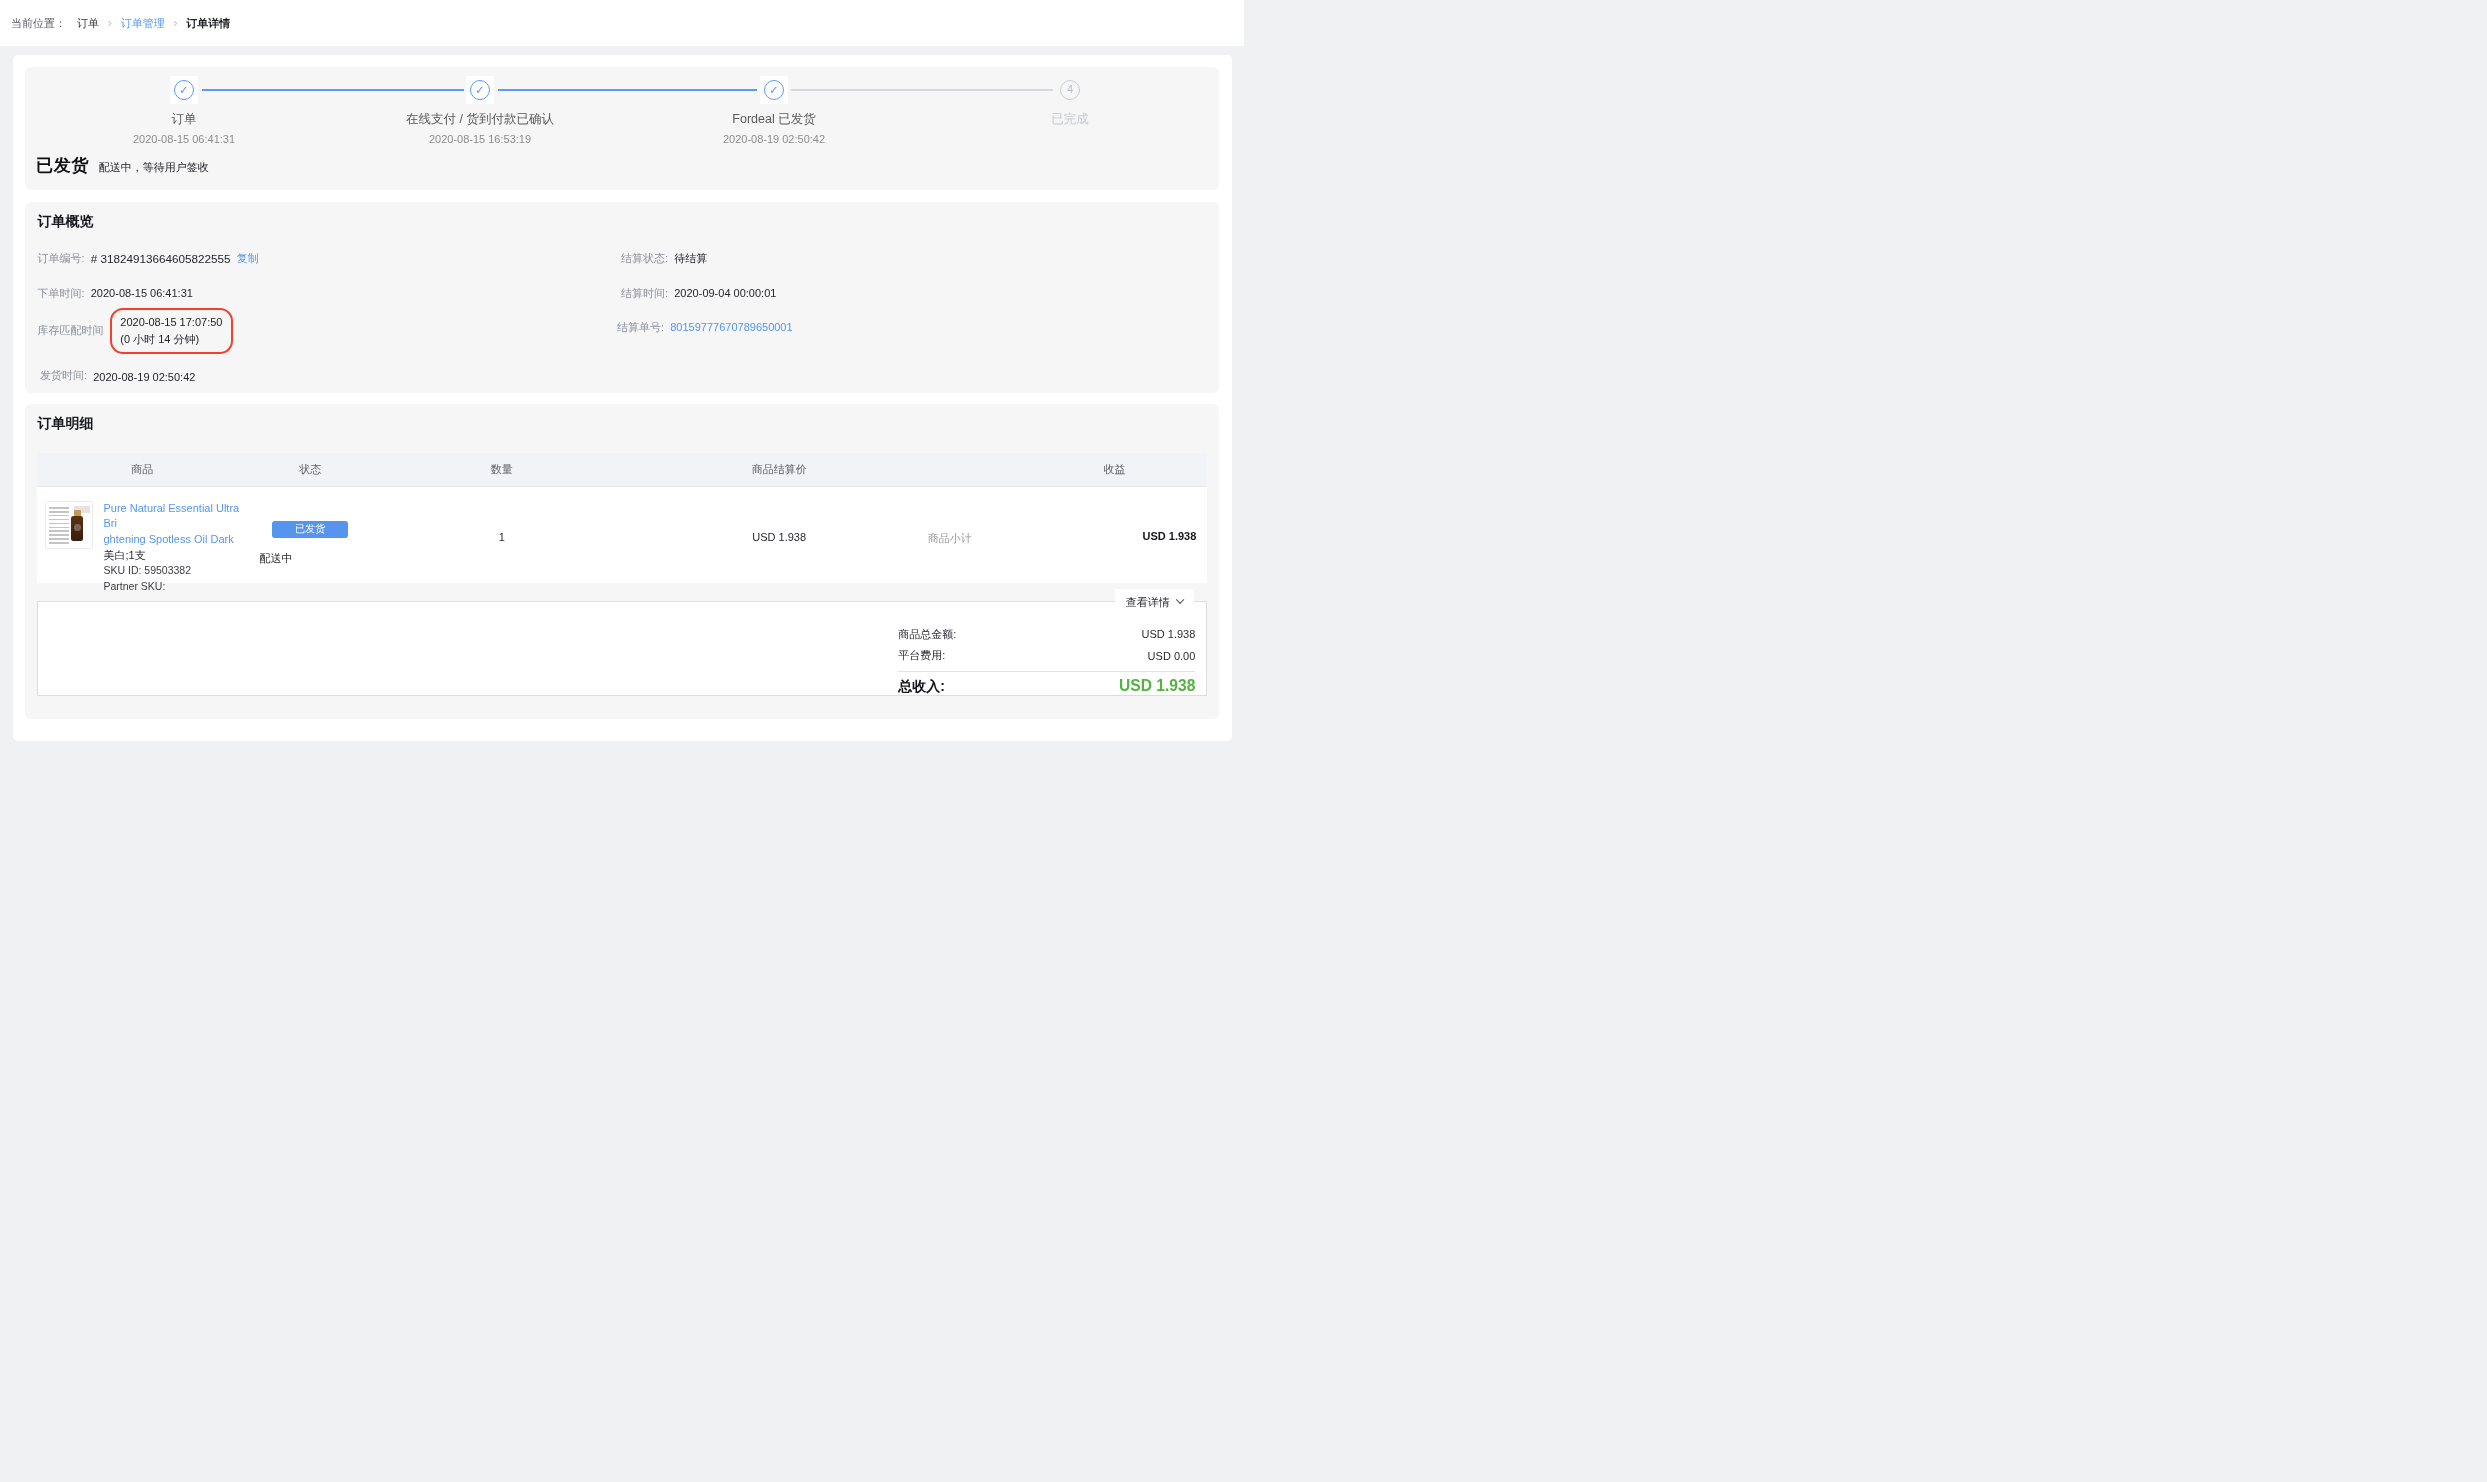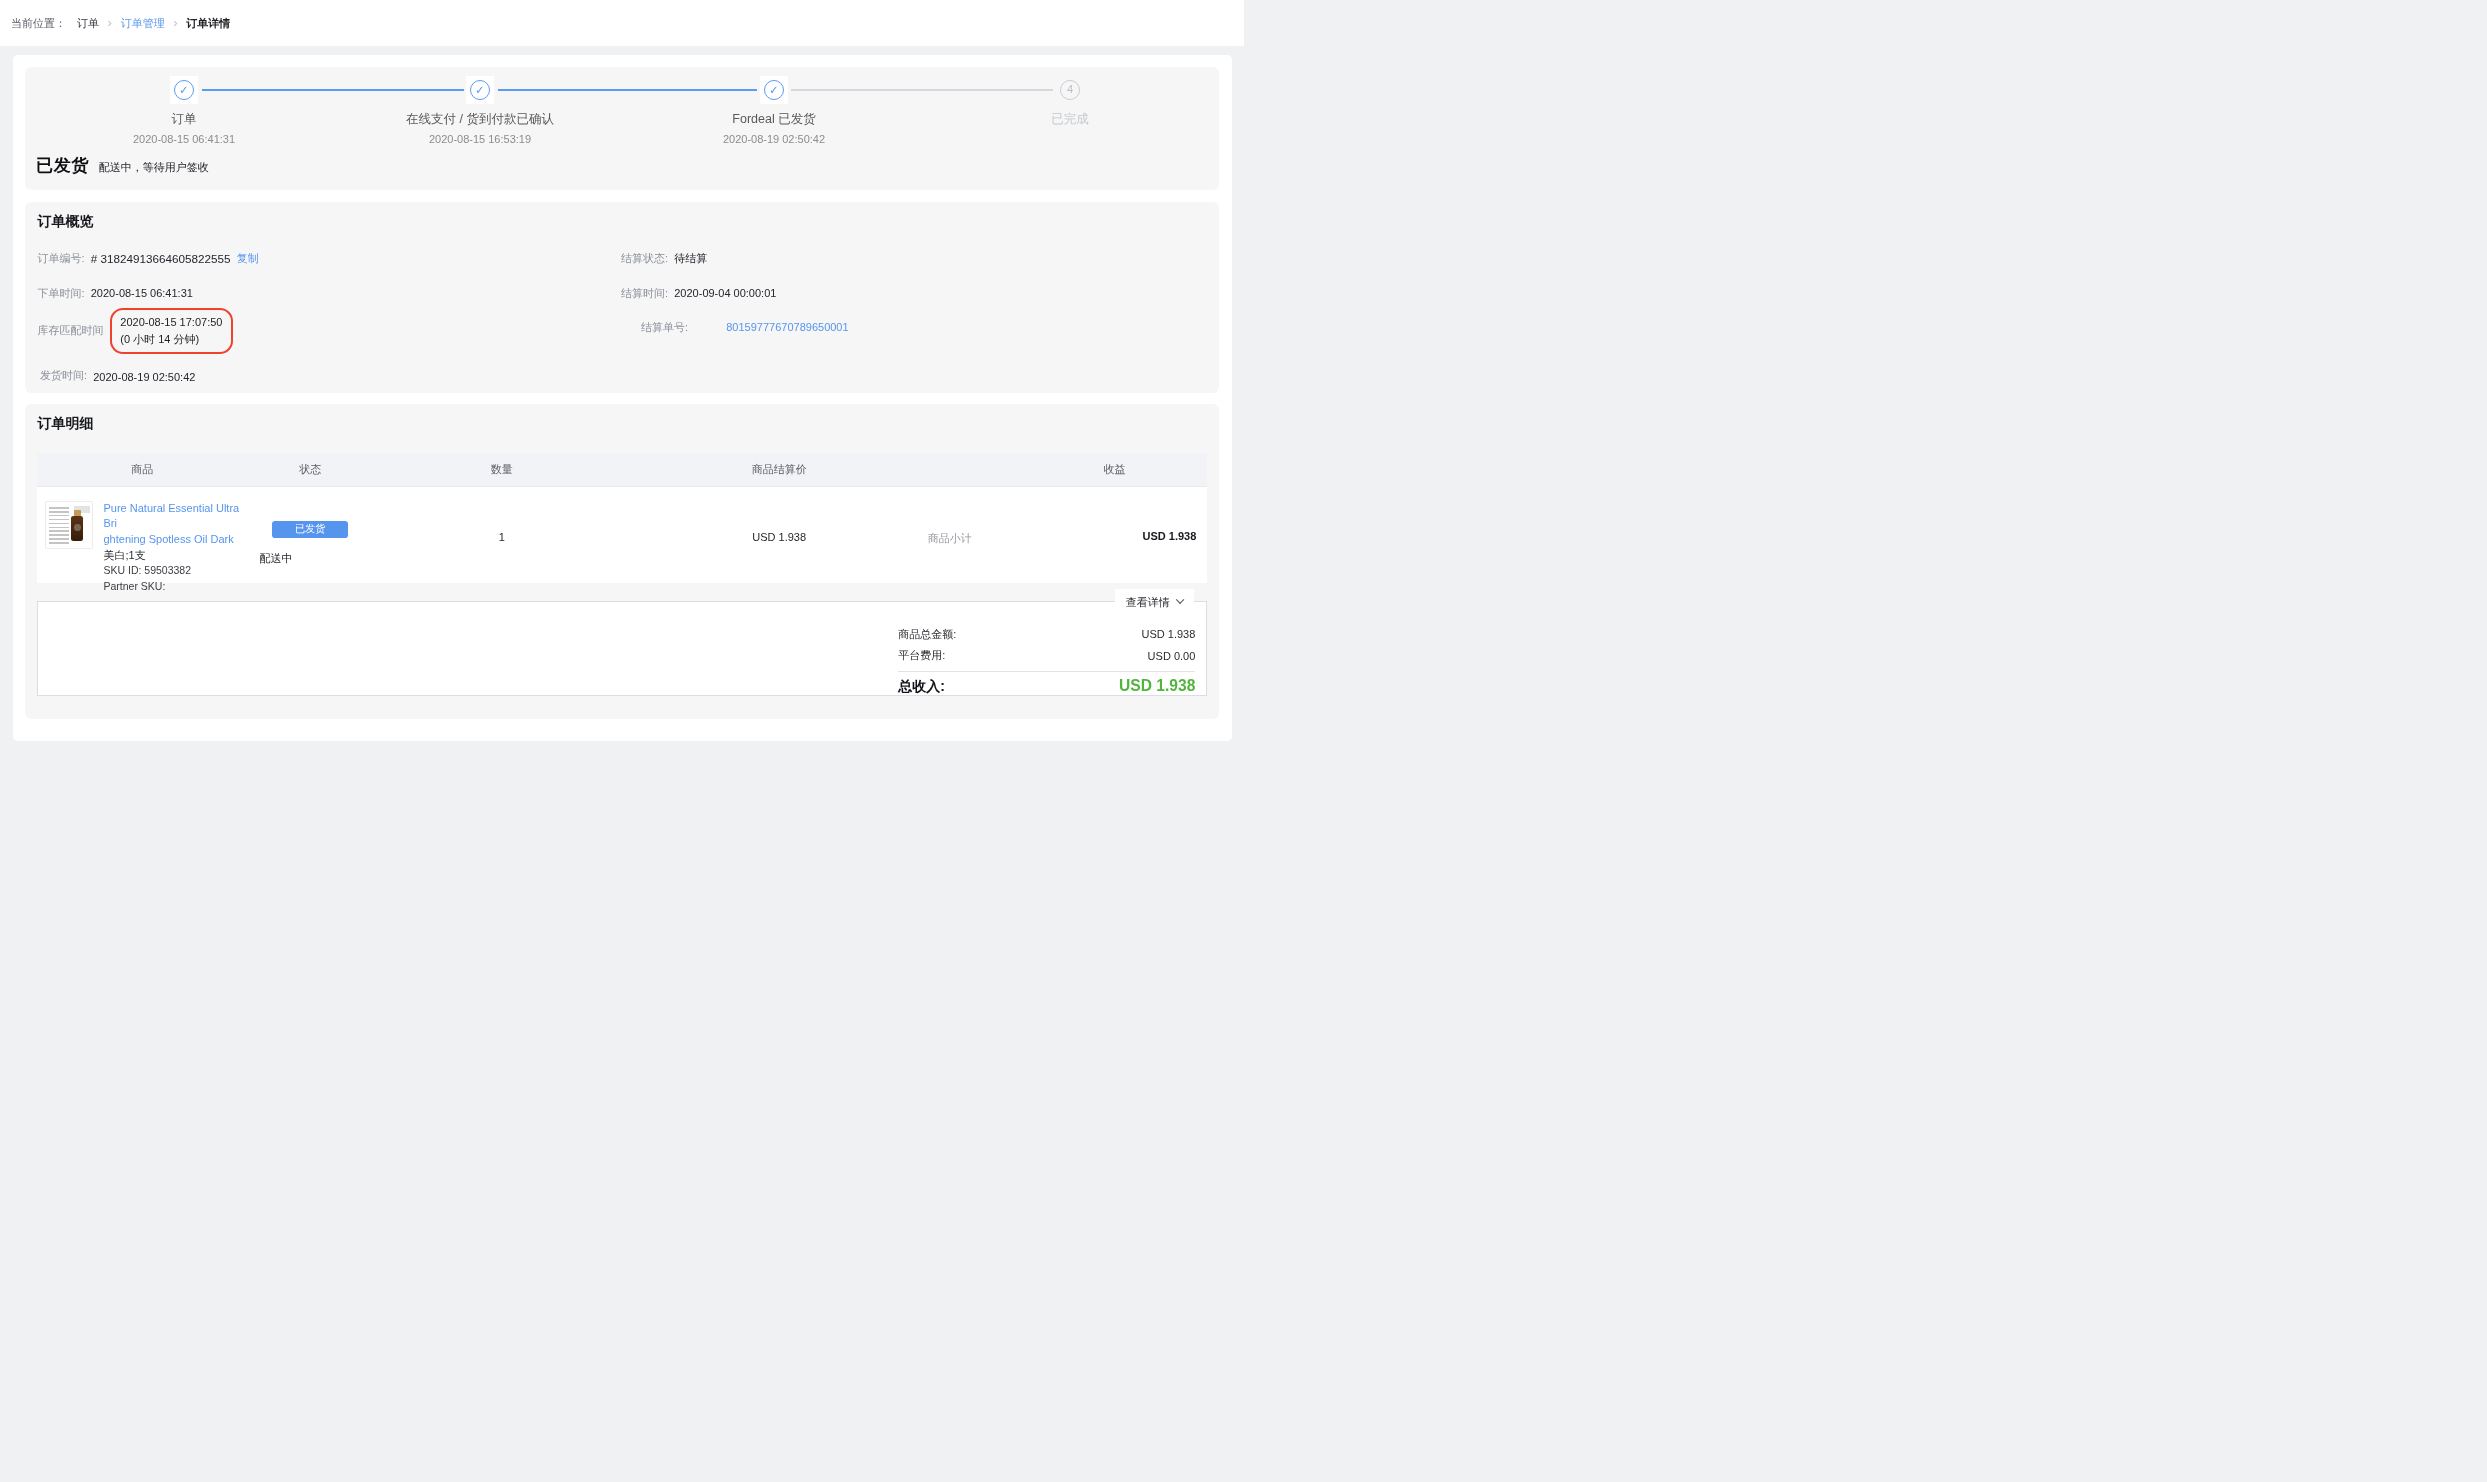--- a/index.html
+++ b/index.html
@@ -167,21 +167,21 @@
     <div class="ov-row" style="left:596px; top:49px;">
       <span class="ov-label">结算状态:</span>
       <span class="ov-value">待结算</span>
     </div>
 
     <div class="ov-row" style="left:596px; top:84px;">
       <span class="ov-label">结算时间:</span>
       <span class="ov-value">2020-09-04 00:00:01</span>
     </div>
 
-    <div class="ov-row" style="left:616px; top:118px;gap:32px;">
+    <div class="ov-row" style="left:592px; top:118px;">
       <span class="ov-label">结算单号:</span>
       <span class="ov-value blue-link">80159777670789650001</span>
     </div>
   </div>
 
   <div class="block block-detail">
     <div class="sec-title">订单明细</div>
 
     <div class="tbl">
       <div class="thead">

